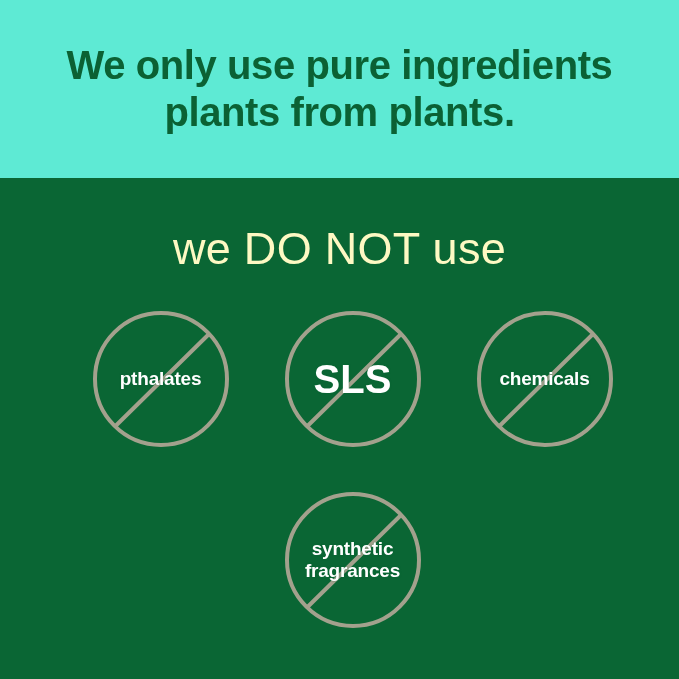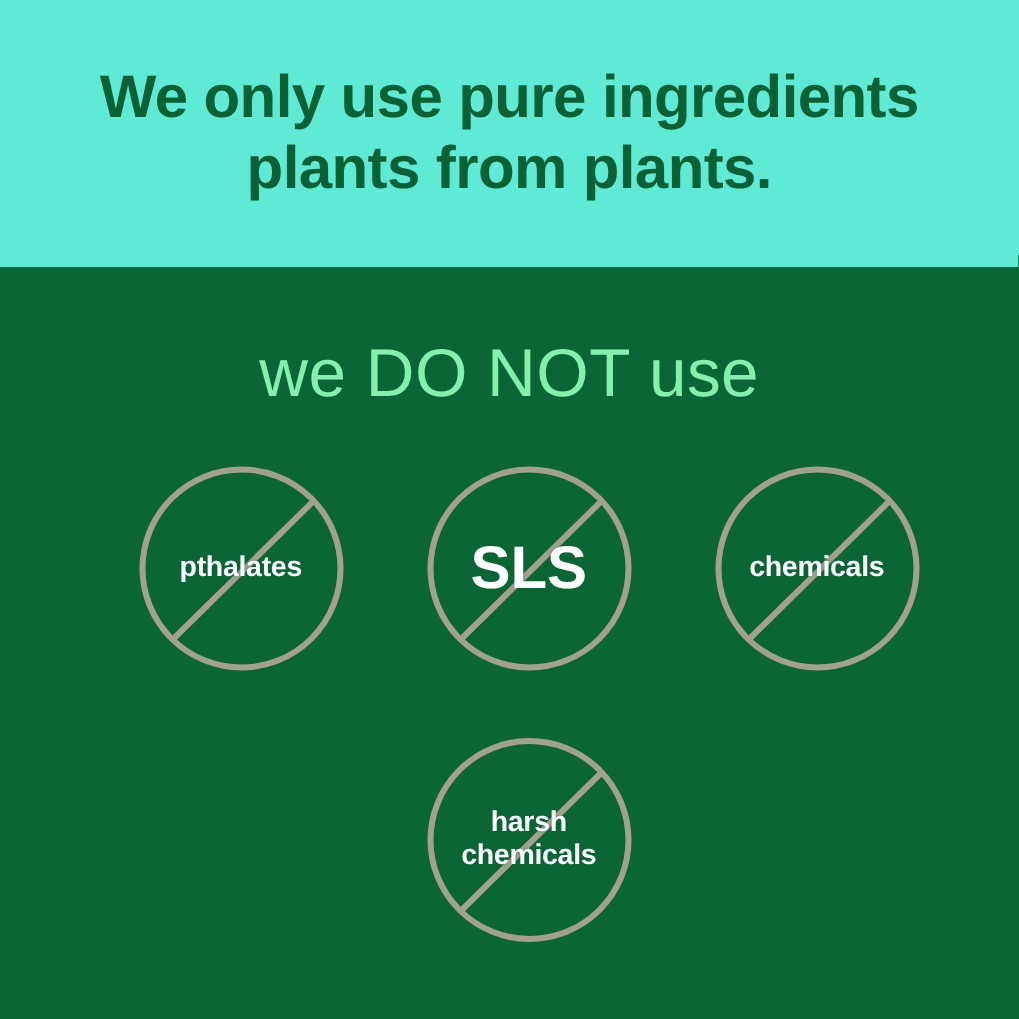--- a/index.html
+++ b/index.html
@@ -45,21 +45,21 @@
     white-space: nowrap;
   }
 
   
   .section-heading {
     position: absolute;
     left: 0;
     top: 222px;
     width: 679px;
     text-align: center;
-    color: #86efac;
+    color: #fef9c3;
     font-family: "Liberation Sans", sans-serif;
     font-weight: normal;
     font-size: 45px;
     line-height: 54px;
     letter-spacing: 0.3px;
     white-space: nowrap;
   }
 
   
   .badge-grid {
@@ -150,28 +150,28 @@
           <circle cx="69" cy="69" r="66" fill="none" stroke="#A3A18D" stroke-width="4"></circle>
           <line x1="23.5" y1="116" x2="116" y2="25" stroke="#A3A18D" stroke-width="4" stroke-linecap="round"></line>
         </svg>
         <div class="badge-label">chemicals</div>
       </div>
 
     </div>
 
     <div class="badge-row">
 
-
-
       <div class="badge">
         <svg class="badge-ring" viewBox="0 0 138 138">
           <circle cx="69" cy="69" r="66" fill="none" stroke="#A3A18D" stroke-width="4"></circle>
           <line x1="23.5" y1="116" x2="116" y2="25" stroke="#A3A18D" stroke-width="4" stroke-linecap="round"></line>
         </svg>
-        <div class="badge-label">harsh
-chemicals</div>
+        <div class="badge-label">synthetic
+fragrances</div>
       </div>
+
+
 
     </div>
 
   </div>
 
 </div>
 
 </body></html>

